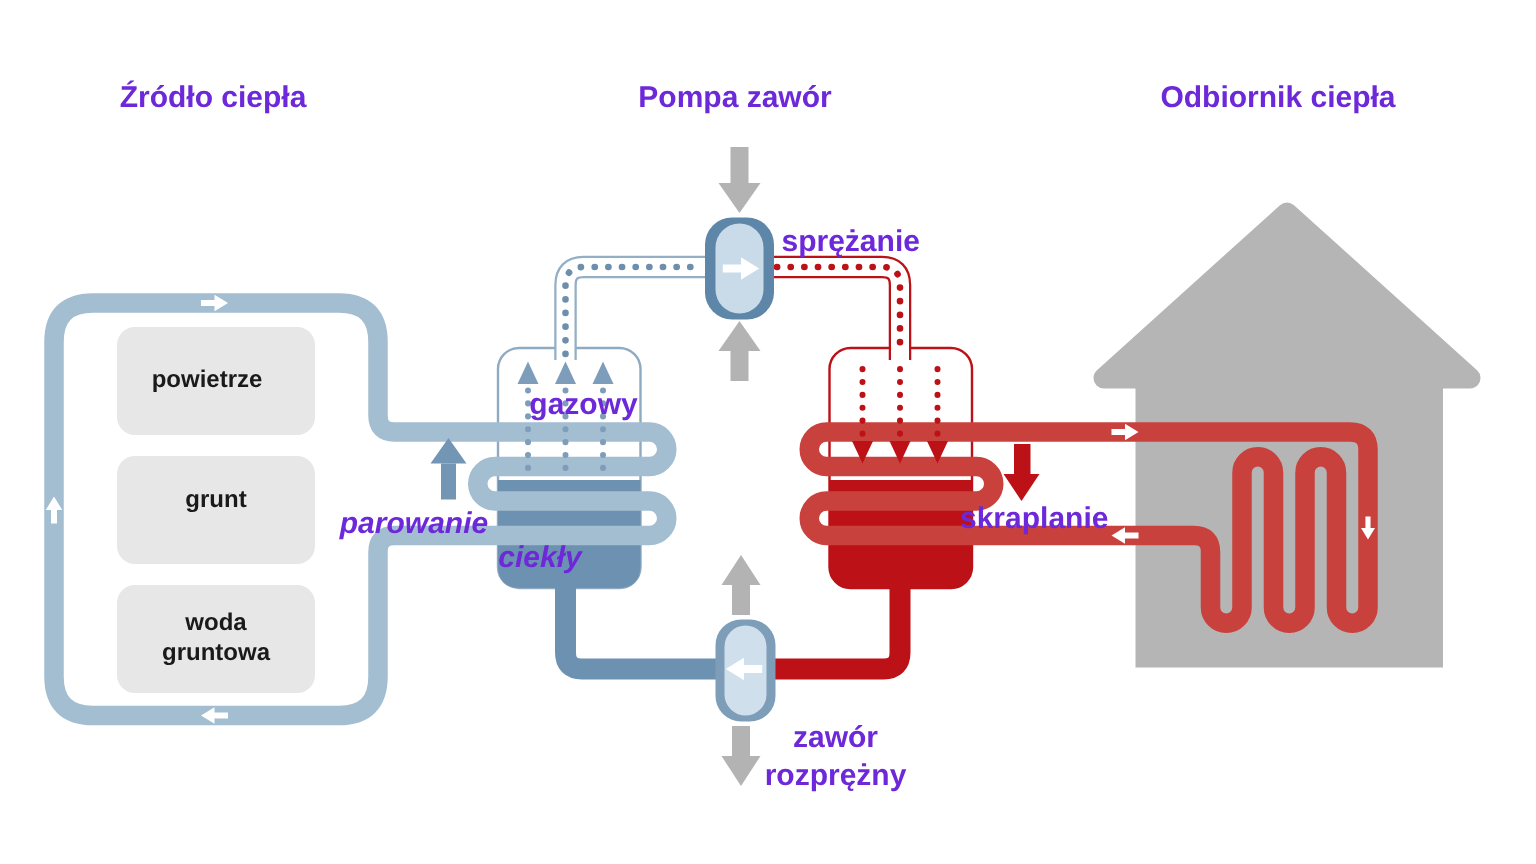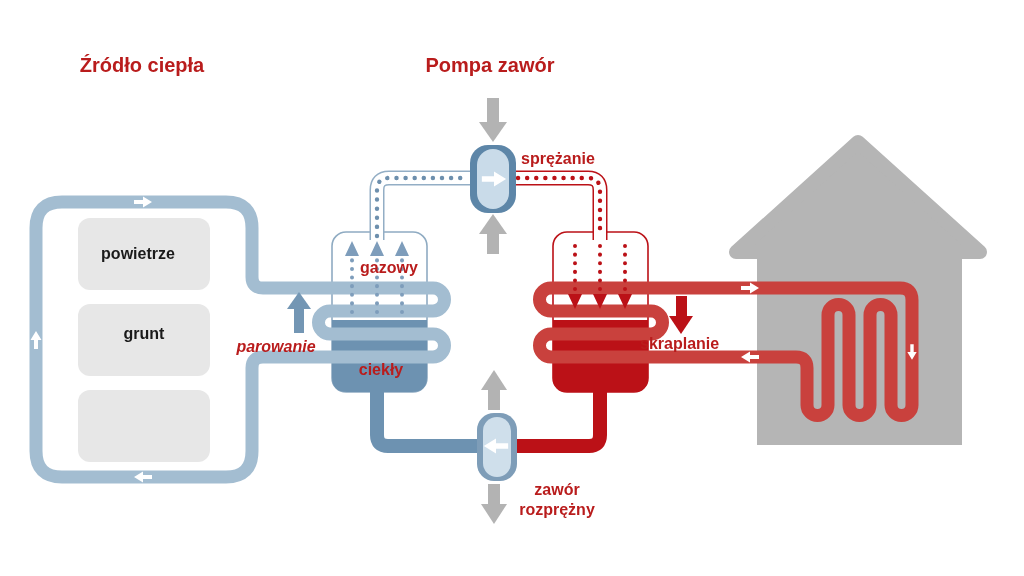--- a/index.html
+++ b/index.html
@@ -1,23 +1,23 @@
 <!DOCTYPE html>
 <html><head>
 <meta charset="utf-8">
 <style>
   html,body{margin:0;padding:0;background:#ffffff;}
   .canvas{
     position:relative;width:1024px;height:576px;background:#ffffff;overflow:hidden;
     font-family:"Liberation Sans","DejaVu Sans",sans-serif;color:#1a1a1a;
   }
   .canvas svg{position:absolute;left:0;top:0;}
-  .ovl{position:absolute;font-weight:bold;color:#b91c1c;line-height:1.25;}
+  .ovl{position:absolute;font-weight:bold;color:#6d28d9;line-height:1.25;}
   .heading{font-size:20px;text-align:center;width:220px;}
-  .lbl{font-size:16px;}
+  .lbl{font-size:20px;}
   .ctr{text-align:center;}
   .boxlbl{position:absolute;display:flex;align-items:center;justify-content:center;
     font-weight:bold;font-size:16px;text-align:center;line-height:1.25;}
 </style>
 </head>
 <body>
 
 <div class="canvas">
 
   <svg width="1024" height="576" viewBox="0 0 1024 576">
@@ -135,24 +135,26 @@
       <use href="#warrow" xlink:href="#warrow" transform="translate(36,340) rotate(-90)"></use>
       <use href="#warrow" xlink:href="#warrow" transform="translate(143,477) rotate(180)"></use>
       <use href="#warrow" xlink:href="#warrow" transform="translate(750,288)"></use>
       <use href="#warrow" xlink:href="#warrow" transform="translate(750,357) rotate(180)"></use>
       <use href="#warrow" xlink:href="#warrow" transform="translate(912,352) rotate(90) scale(0.85)"></use>
     </g>
   </svg>
 
   <div class="ovl heading" style="left:32px;top:53px;">Źródło ciepła</div>
   <div class="ovl heading" style="left:380px;top:53px;">Pompa zawór</div>
+  <div class="ovl heading" style="left:742px;top:53px;">Odbiornik ciepła</div>
 
   <div class="boxlbl" style="left:78px;top:218px;width:120px;height:72px;">powietrze</div>
   <div class="boxlbl" style="left:78px;top:304px;width:132px;height:60px;">grunt</div>
+  <div class="boxlbl" style="left:92px;top:390px;width:104px;height:72px;">woda gruntowa</div>
 
   <div class="ovl lbl ctr" style="left:344px;top:258px;width:90px;text-align:center;">gazowy</div>
-  <div class="ovl lbl ctr" style="left:336px;top:360px;width:90px;">ciekły</div>
+  <div class="ovl lbl ctr" style="left:315px;top:360px;width:90px;font-style:italic;">ciekły</div>
   <div class="ovl lbl ctr" style="left:226px;top:337px;width:100px;font-style:italic;">parowanie</div>
   <div class="ovl lbl" style="left:521px;top:149px;">sprężanie</div>
   <div class="ovl lbl" style="left:640px;top:334px;">skraplanie</div>
   <div class="ovl lbl ctr" style="left:507px;top:480px;width:100px;">zawór rozprężny</div>
 
 </div>
 
 </body></html>

